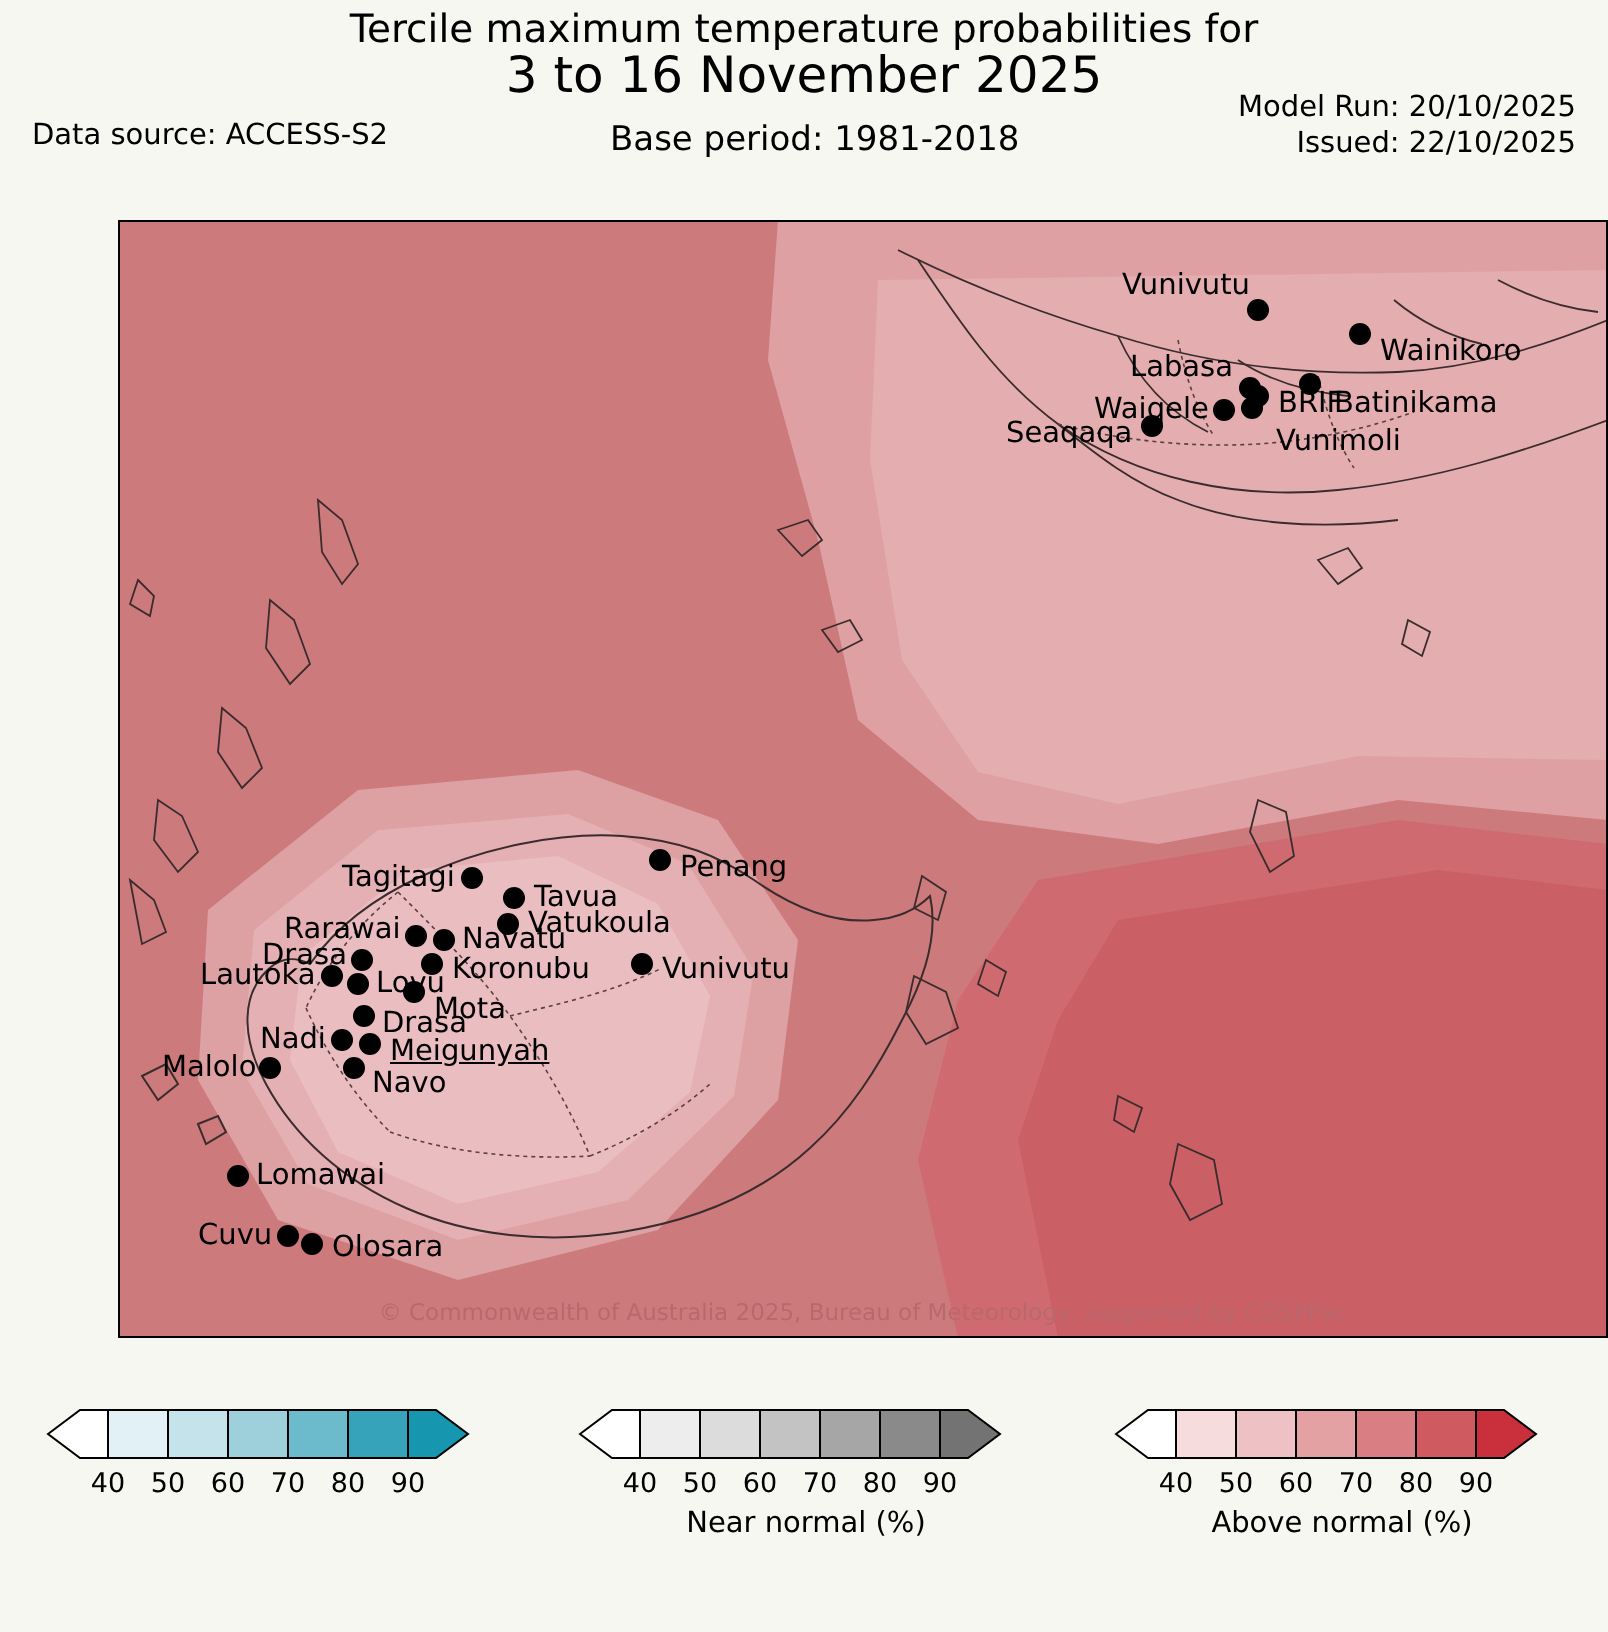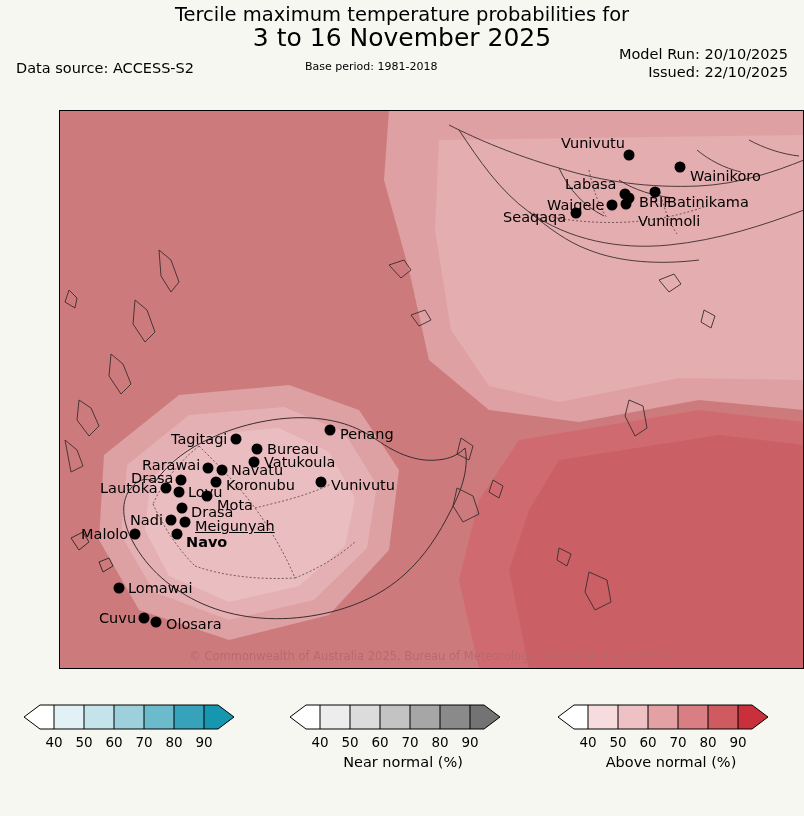--- a/index.html
+++ b/index.html
@@ -36,21 +36,21 @@
   .meta-left {
     position: absolute;
     left: 16px;
     top: 60px;
     font-size: 14.5px;
   }
   .meta-center {
     position: absolute;
     left: 305px;
     top: 60px;
-    font-size: 11px;
+    font-size: 17px;
   }
   .meta-right-1 {
     position: absolute;
     right: 16px;
     top: 46px;
     font-size: 14.5px;
     text-align: right;
   }
   .meta-right-2 {
     position: absolute;
@@ -220,21 +220,21 @@
     <div class="city-label" style="top: 92px; left: 608px;">Batinikama</div>
     <div class="city-dot" style="left: 567px; top: 94px;"></div>
     <div class="city-label" style="top: 111px; left: 579px;">Vunimoli</div>
     <div class="city-dot" style="left: 517px; top: 103px;"></div>
     <div class="city-label" style="top: 107px; left: 444px; visibility: visible;">Seaqaqa</div>
     <div class="city-dot" style="left: 271px; top: 320px;"></div>
     <div class="city-label" style="top: 324px; left: 281px;">Penang</div>
     <div class="city-dot" style="left: 177px; top: 329px;"></div>
     <div class="city-label" style="top: 329px; left: 112px; visibility: visible;">Tagitagi</div>
     <div class="city-dot" style="left: 198px; top: 339px;"></div>
-    <div class="city-label" style="top: 339px; left: 208px;">Bureau</div>
+    <div class="city-label" style="top: 339px; left: 208px;">Tavua</div>
     <div class="city-dot" style="left: 195px; top: 352px;"></div>
     <div class="city-label" style="top: 352px; left: 205px;">Vatukoula</div>
     <div class="city-dot" style="left: 149px; top: 358px;"></div>
     <div class="city-label" style="top: 355px; left: 83px; visibility: visible;">Rarawai</div>
     <div class="city-dot" style="left: 163px; top: 360px;"></div>
     <div class="city-label" style="top: 360px; left: 172px;">Navatu</div>
     <div class="city-dot" style="left: 122px; top: 370px;"></div>
     <div class="city-label" style="top: 368px; left: 72px; visibility: visible;">Drasa</div>
     <div class="city-dot" style="left: 157px; top: 372px;"></div>
     <div class="city-label" style="top: 375px; left: 167px;">Koronubu</div>
@@ -246,21 +246,21 @@
     <div class="city-label" style="top: 395px; left: 158px;">Mota</div>
     <div class="city-dot" style="left: 123px; top: 398px;"></div>
     <div class="city-label" style="top: 402px; left: 132px;">Drasa</div>
     <div class="city-dot" style="left: 112px; top: 410px;"></div>
     <div class="city-label" style="top: 410px; left: 71px; visibility: visible;">Nadi</div>
     <div class="city-dot" style="left: 126px; top: 412px;"></div>
     <div class="city-label" style="top: 416px; left: 136px; text-decoration: underline;">Meigunyah</div>
     <div class="city-dot" style="left: 76px; top: 424px;"></div>
     <div class="city-label" style="top: 424px; left: 22px; visibility: visible;">Malolo</div>
     <div class="city-dot" style="left: 118px; top: 424px;"></div>
-    <div class="city-label" style="top: 432px; left: 127px; font-weight: bold;">Navo</div>
+    <div class="city-label" style="top: 432px; left: 127px;">Navo</div>
     <div class="city-dot" style="left: 60px; top: 478px;"></div>
     <div class="city-label" style="top: 478px; left: 69px;">Lomawai</div>
     <div class="city-dot" style="left: 85px; top: 508px;"></div>
     <div class="city-label" style="top: 508px; left: 40px; visibility: visible;">Cuvu</div>
     <div class="city-dot" style="left: 97px; top: 512px;"></div>
     <div class="city-label" style="top: 514px; left: 107px;">Olosara</div>
     <div class="city-dot" style="left: 262px; top: 372px;"></div>
     <div class="city-label" style="top: 375px; left: 272px;">Vunivutu</div>
   </div>
 

